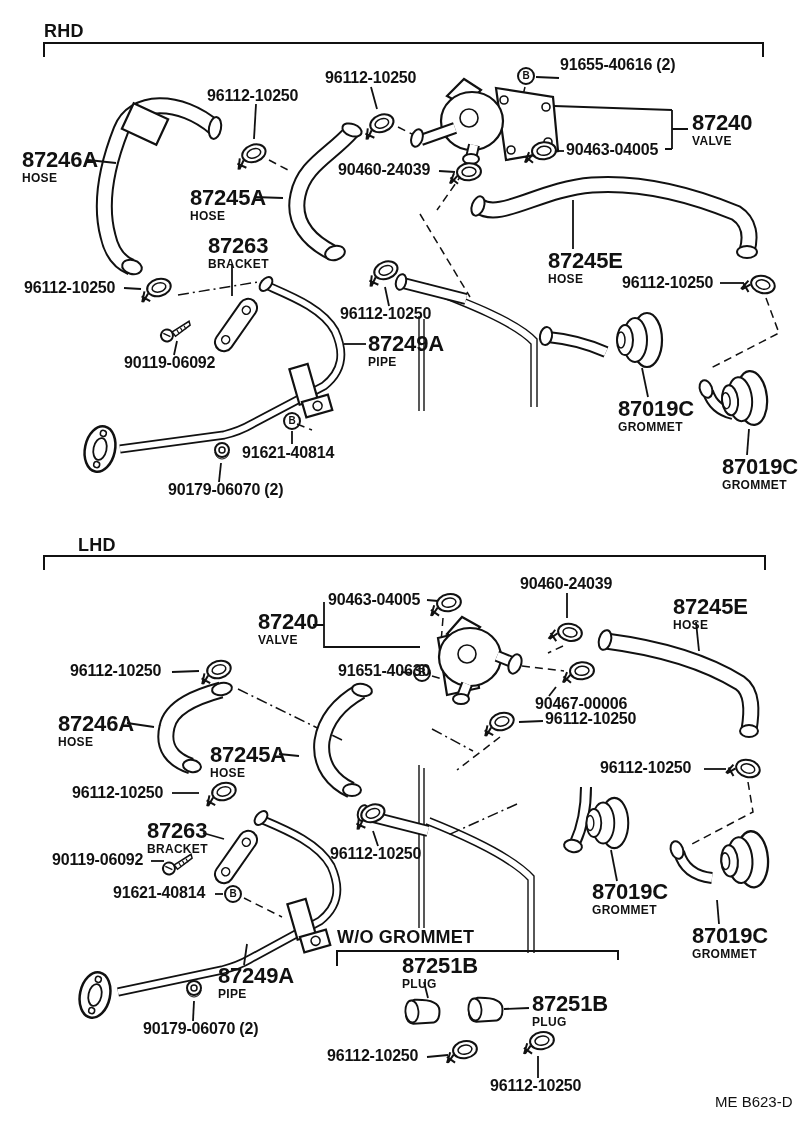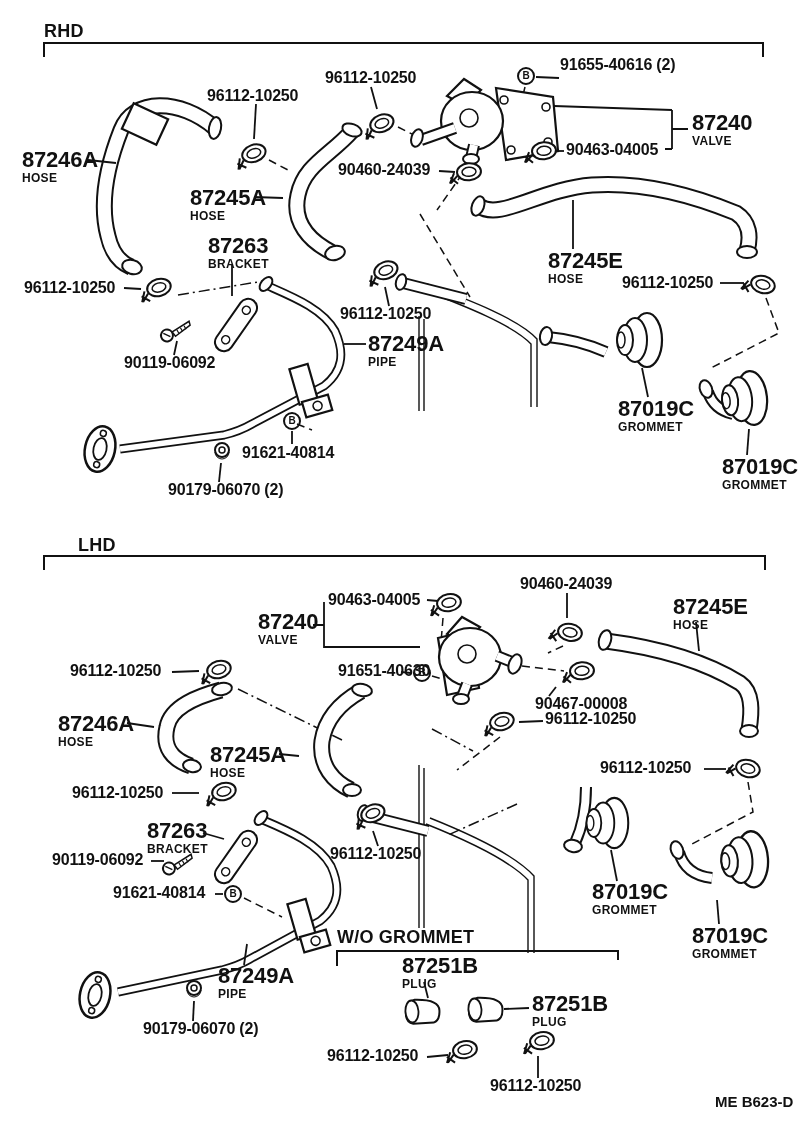--- a/index.html
+++ b/index.html
@@ -22,21 +22,21 @@
   .stub-out{fill:none;stroke:#111;stroke-width:12;}
   .stub-in{fill:none;stroke:#fff;stroke-width:8;}
   
   .plabel{position:absolute;display:flex;flex-direction:column;line-height:1;}
   .pnum{font-weight:700;font-size:16px;letter-spacing:-0.2px;white-space:nowrap;}
   .plabel.named .pnum{font-size:22px;}
   .psub{font-weight:700;font-size:12px;margin-top:1px;letter-spacing:0.3px;white-space:nowrap;}
   .plabel.circled .pnum{width:14px;height:14px;border:2px solid #111;border-radius:50%;
       font-size:10px;display:flex;align-items:center;justify-content:center;letter-spacing:0;}
   .sec-title{position:absolute;font-weight:700;font-size:18px;letter-spacing:0.2px;}
-  .footer-code{position:absolute;font-weight:700;font-size:15px;}
+  .footer-code{position:absolute;font-weight:400;font-size:15px;}
 </style>
 </head>
 <body>
 
 <div class="stage">
 
   <svg class="draw" width="800" height="1126" viewBox="0 0 800 1126">
     <defs>
       <g id="clamp">
         <ellipse cx="2" cy="0" rx="12" ry="8.5" fill="#fff" stroke="#111" stroke-width="2"></ellipse>
@@ -410,21 +410,21 @@
       </div>
       <div class="plabel named" style="left: 58px; top: 713px;">
         <span class="pnum">87246A</span>
         <span class="psub">HOSE</span>
       </div>
       <div class="plabel named" style="left: 210px; top: 744px;">
         <span class="pnum">87245A</span>
         <span class="psub">HOSE</span>
       </div>
       <div class="plabel" style="left: 535px; top: 696px;">
-        <span class="pnum">90467-00008</span>
+        <span class="pnum">90467-00006</span>
       </div>
       <div class="plabel" style="left: 545px; top: 711px;">
         <span class="pnum">96112-10250</span>
       </div>
       <div class="plabel" style="left: 600px; top: 760px;">
         <span class="pnum">96112-10250</span>
       </div>
       <div class="plabel" style="left: 72px; top: 785px;">
         <span class="pnum">96112-10250</span>
       </div>

